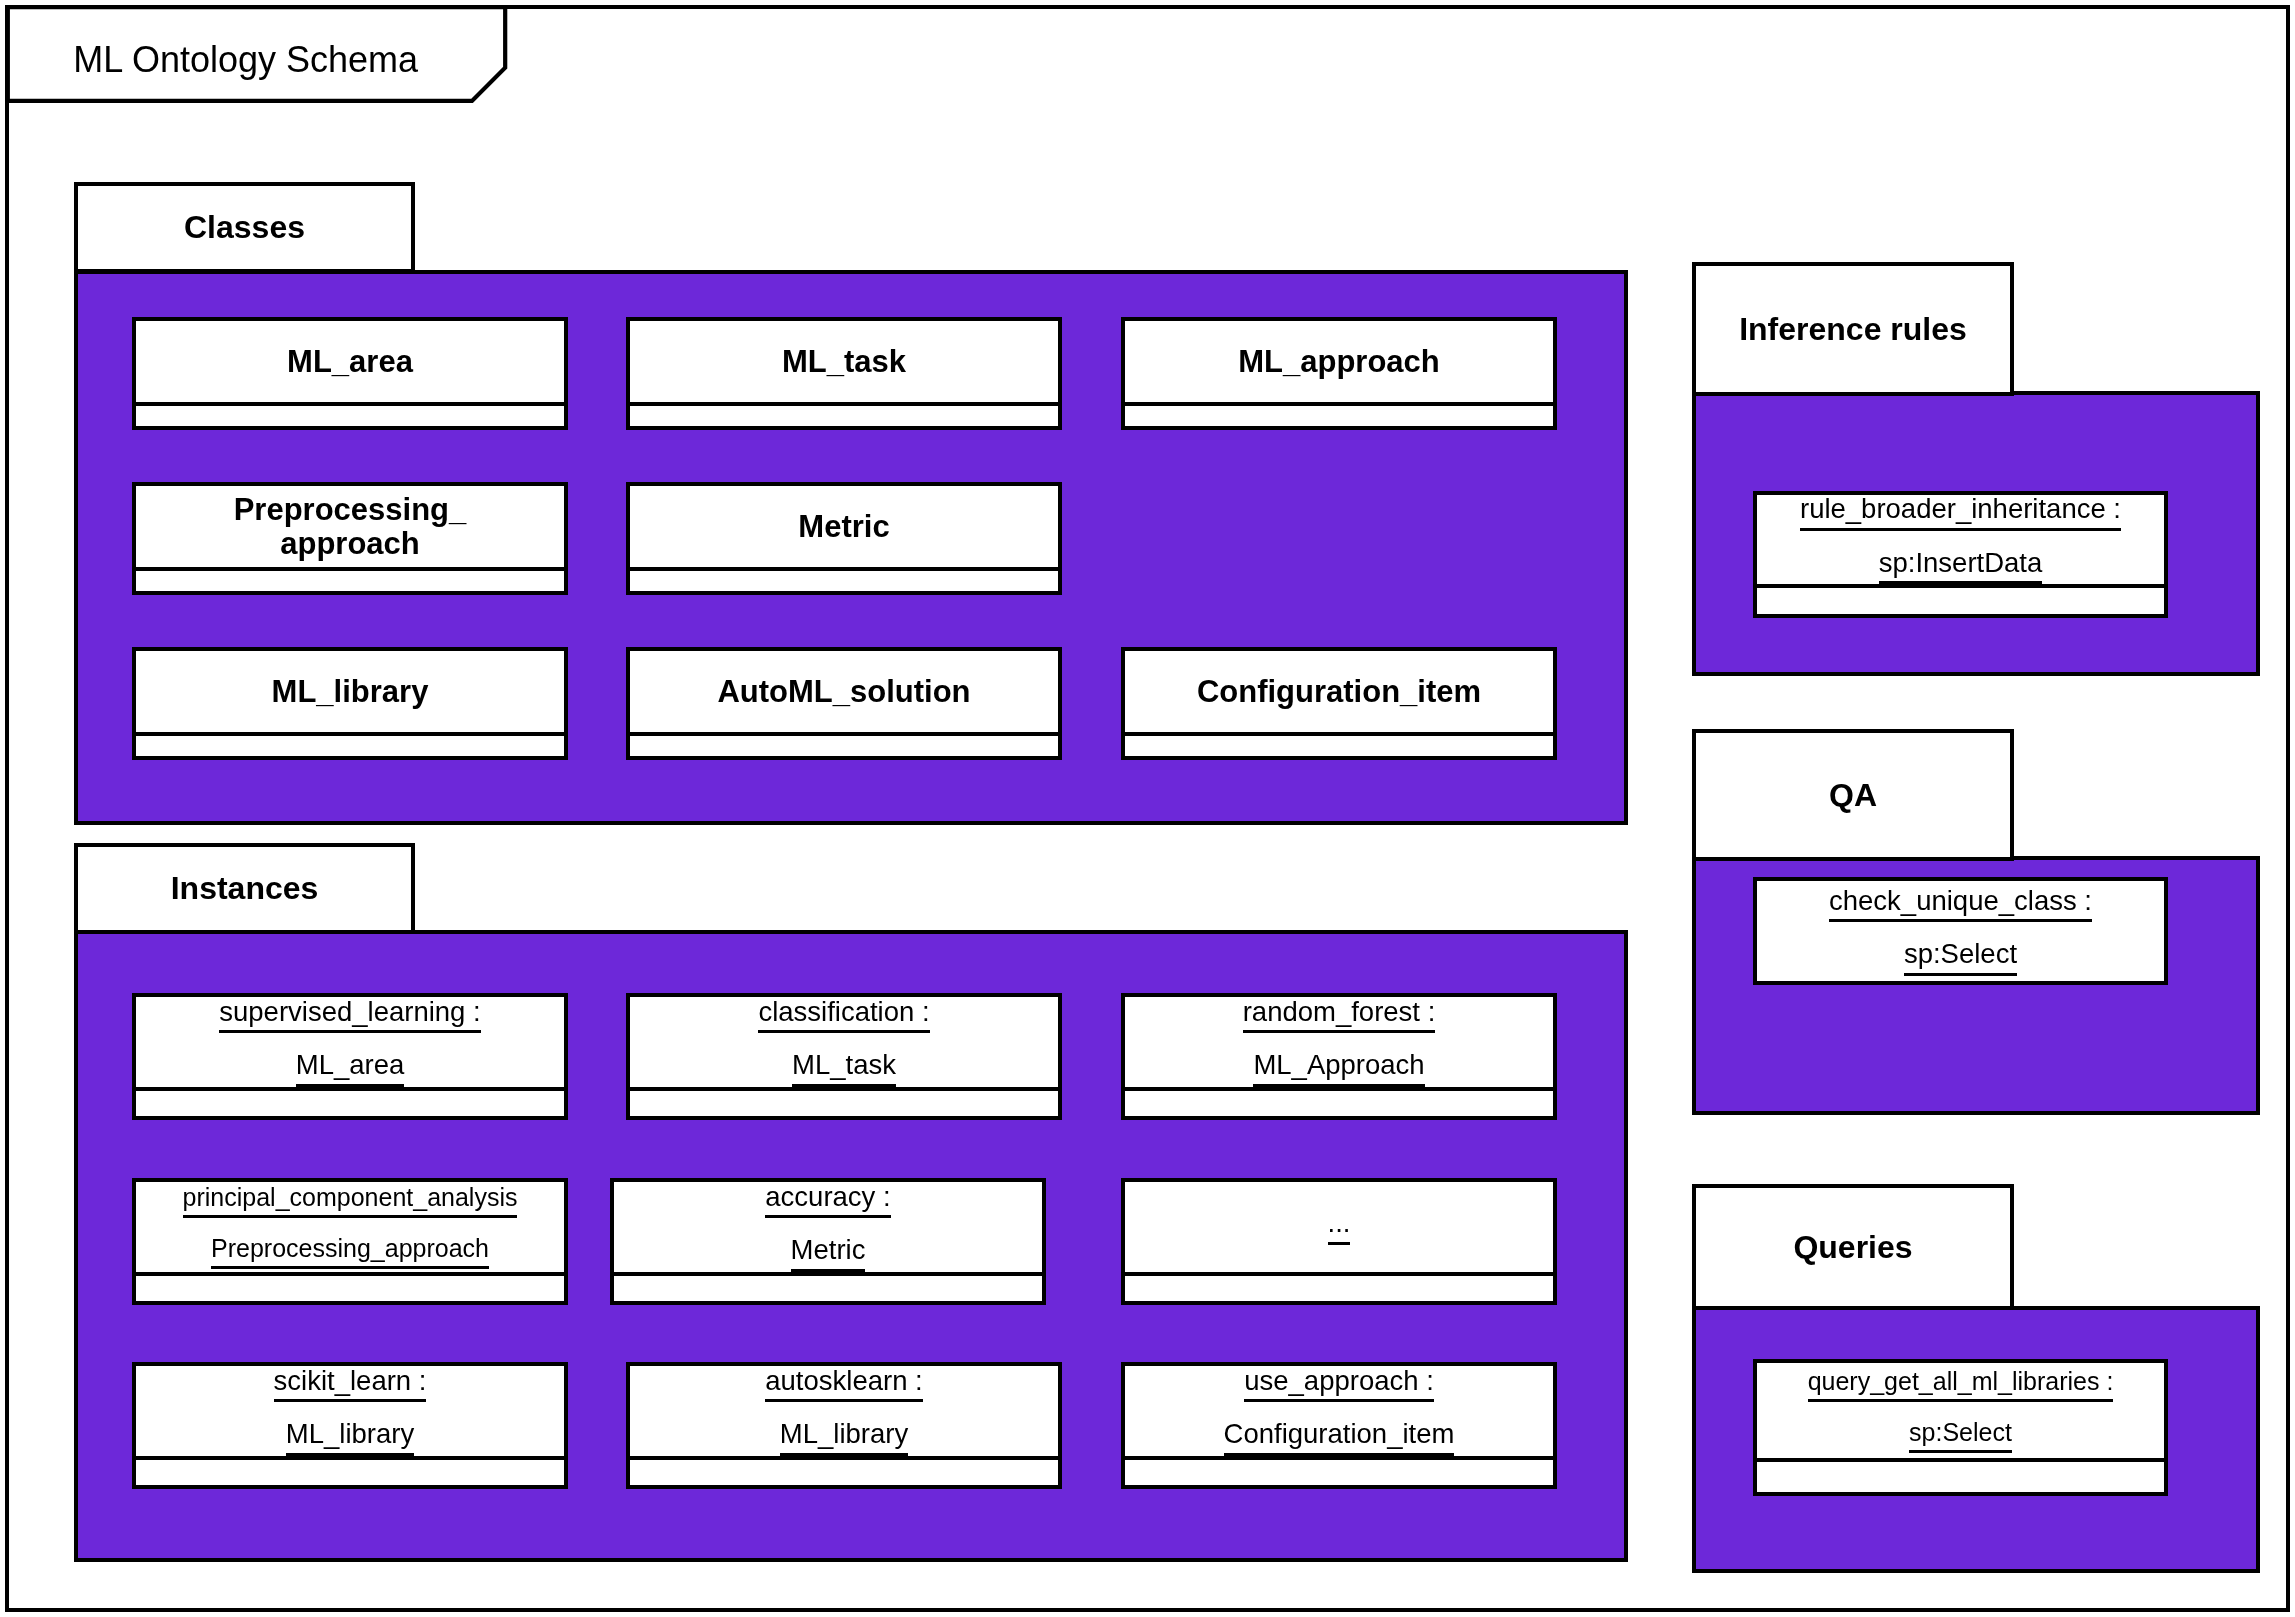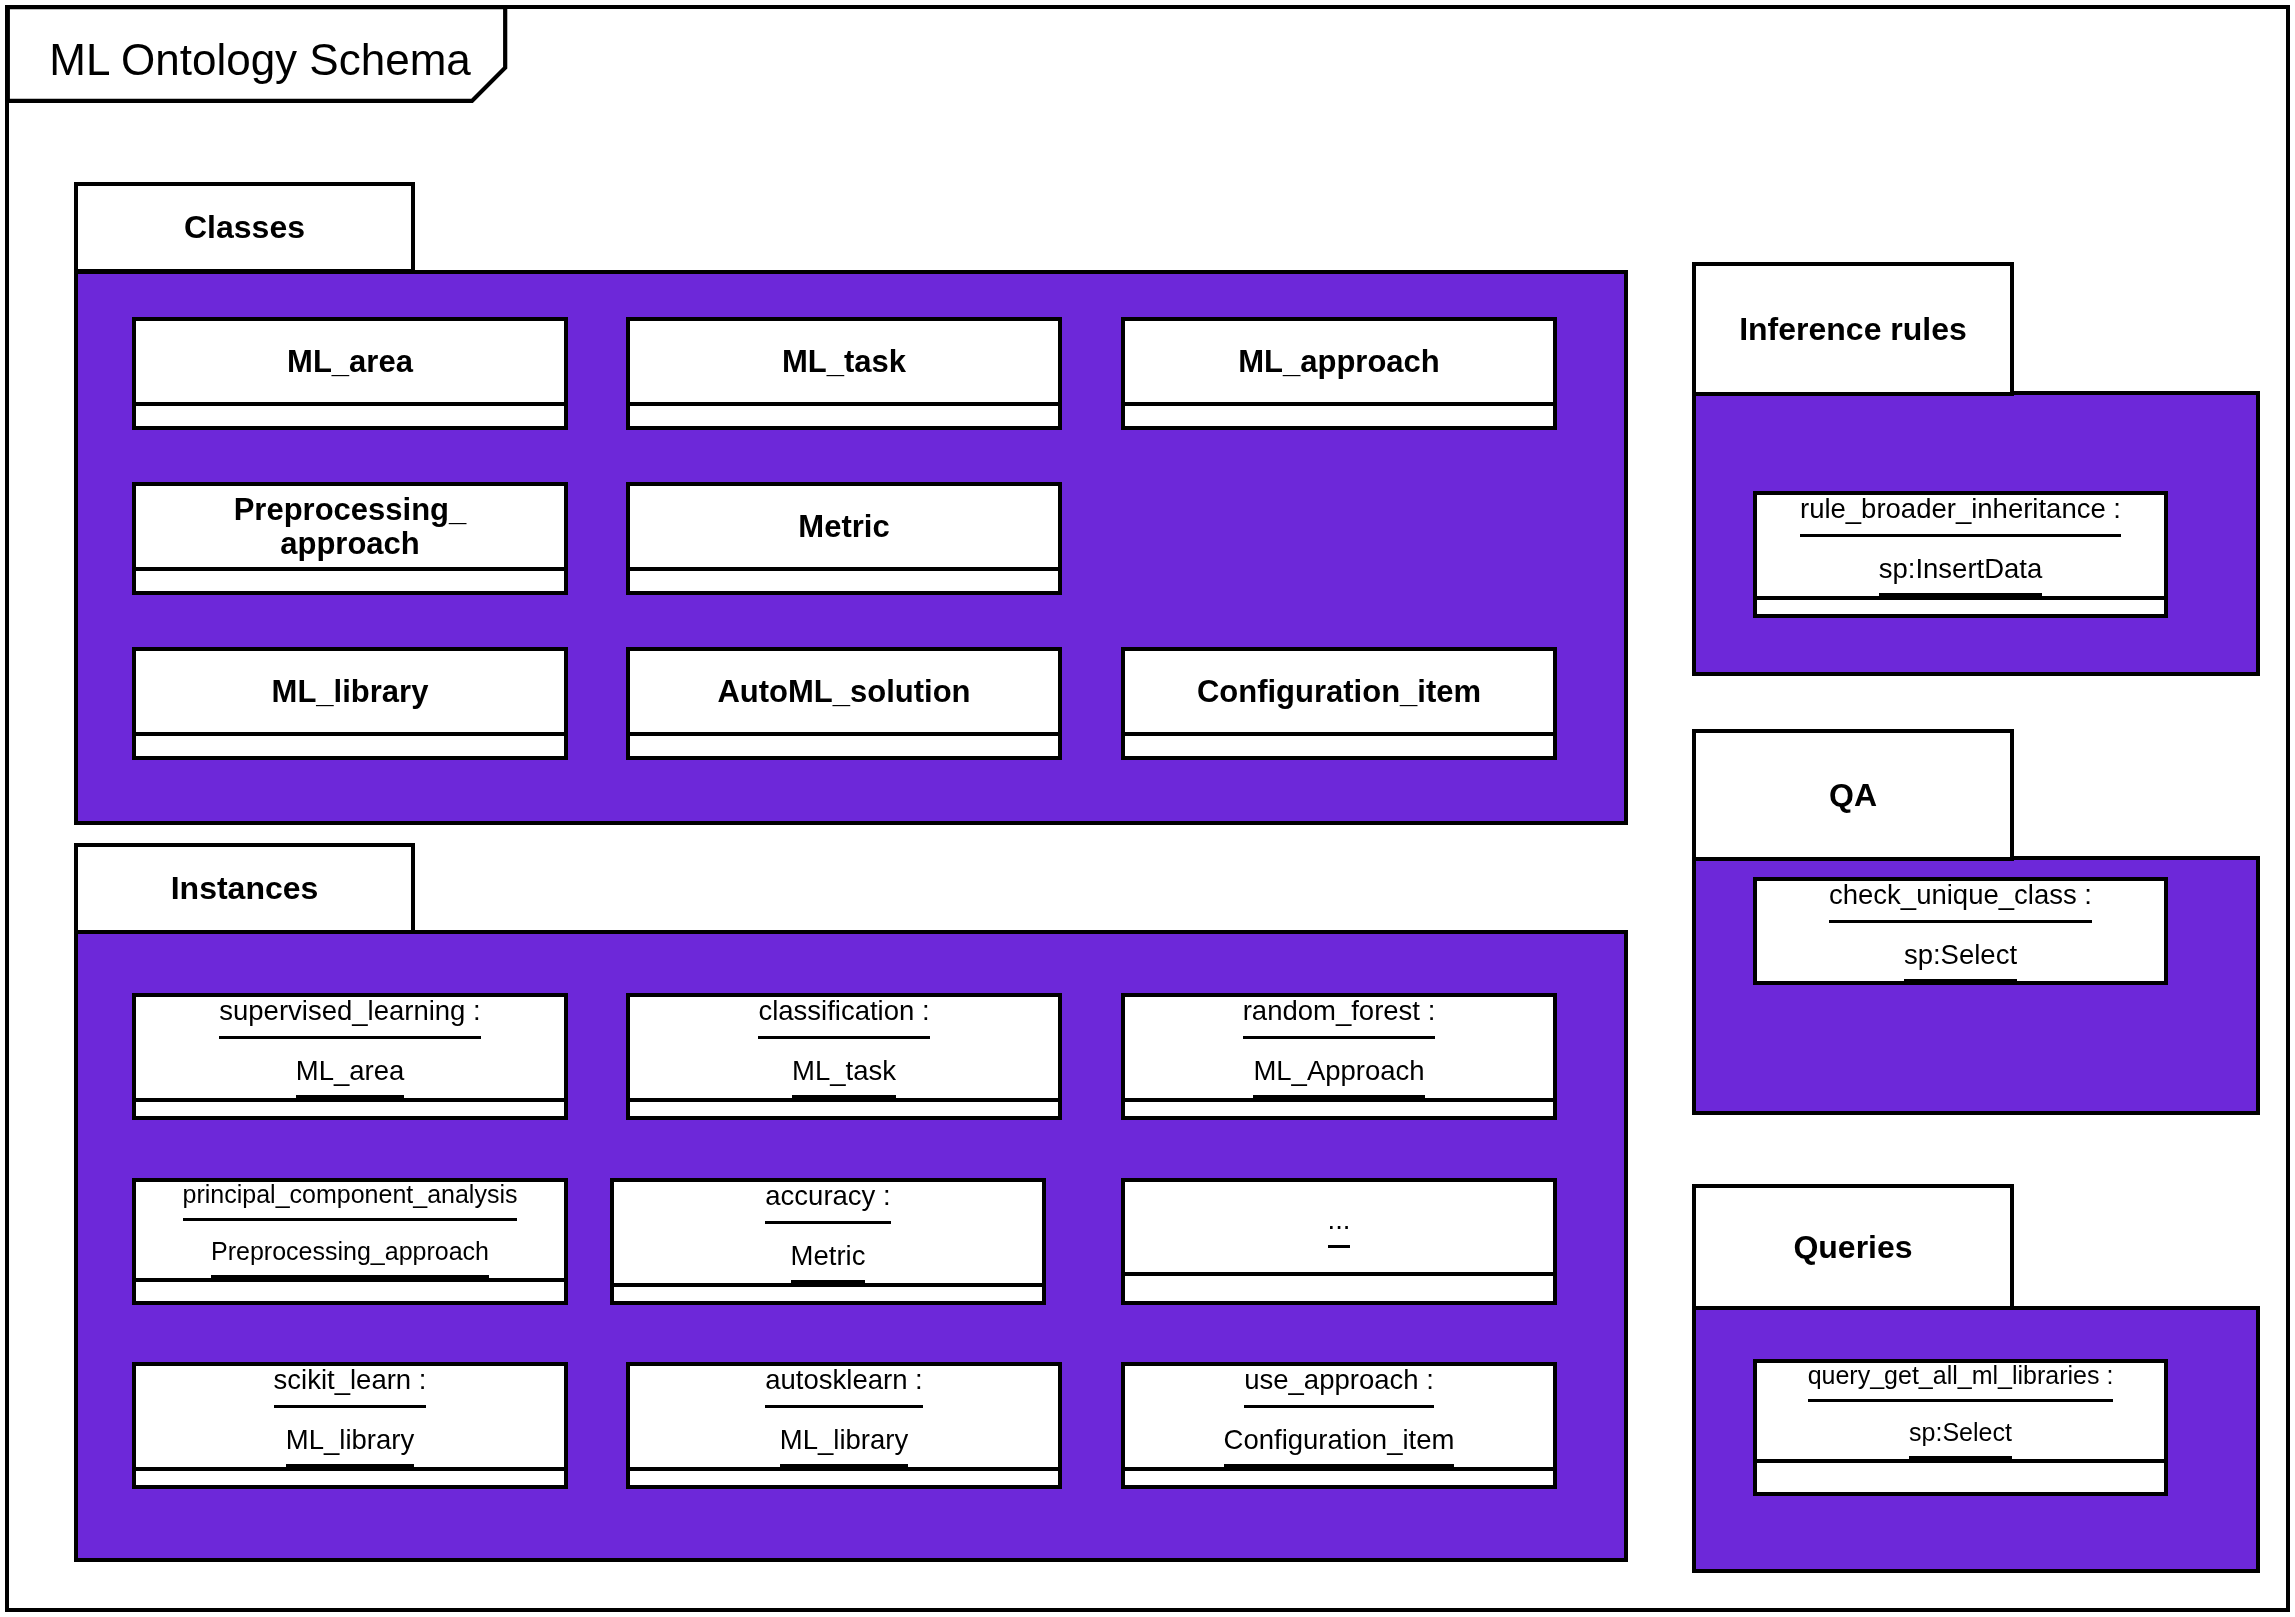--- a/index.html
+++ b/index.html
@@ -3,21 +3,21 @@
 <meta charset="utf-8">
 <style>
   html,body{margin:0;padding:0;background:#fff;}
   body{width:2295px;height:1617px;position:relative;overflow:hidden;
        font-family:"Liberation Sans", sans-serif;color:#000;}
   .abs{position:absolute;box-sizing:border-box;}
   .frame{left:5.3px;top:5.3px;width:2285px;height:1607px;border:4.2px solid #000;background:#fff;}
   
   .title-tab{left:5.3px;top:5.3px;width:503px;height:98px;}
   .title-text{left:5.3px;top:5.3px;width:460px;height:110px;display:flex;align-items:center;
-              padding-left:44px;font-size:44px;white-space:nowrap;}
+              padding-left:68px;font-size:36px;white-space:nowrap;}
   
   .pkg-tab{border:4.2px solid #000;background:#fff;display:flex;align-items:center;
            justify-content:center;font-weight:bold;font-size:32px;white-space:nowrap;z-index:3;}
   .pkg-body{border:4.2px solid #000;background:#6d28d9;z-index:2;}
   
   .cbox{border:4.2px solid #000;background:#fff;width:436px;height:113px;
         display:flex;flex-direction:column;}
   .cbox .main{flex:1;display:flex;flex-direction:column;align-items:center;justify-content:center;
               font-weight:bold;font-size:31px;line-height:1.08;text-align:center;white-space:nowrap;}
   .cbox .empty{height:20px;border-top:4.2px solid #000;}
@@ -28,21 +28,21 @@
               gap:18px;font-size:27.5px;line-height:1;text-align:center;white-space:nowrap;}
   .ibox .empty{height:25px;border-top:4.2px solid #000;}
   .ibox.tight .main{font-size:25px;}
   
   .rbox{border:4.2px solid #000;background:#fff;width:415px;display:flex;flex-direction:column;}
   .rbox .main{flex:1;display:flex;flex-direction:column;align-items:center;justify-content:center;
               gap:18px;font-size:27.5px;line-height:1;text-align:center;white-space:nowrap;}
   .rbox .empty{height:30px;border-top:4.2px solid #000;}
   .rbox.tight .main{font-size:25px;}
   
-  .u{display:inline-block;border-bottom:3.7px solid #000;padding-bottom:11px;text-align:center;}
+  .u{display:inline-block;border-bottom:3.7px solid #000;padding-bottom:5px;text-align:center;}
 </style>
 </head>
 <body>
 
 <div class="abs frame"></div>
 
 <svg class="abs title-tab" width="503" height="98" viewBox="0 0 952 186">
   <polygon points="4,4 948,4 948,119 885,182 4,182" fill="#ffffff" stroke="#000000" stroke-width="8"></polygon>
 </svg>
 <div class="abs title-text">ML Ontology Schema</div>

